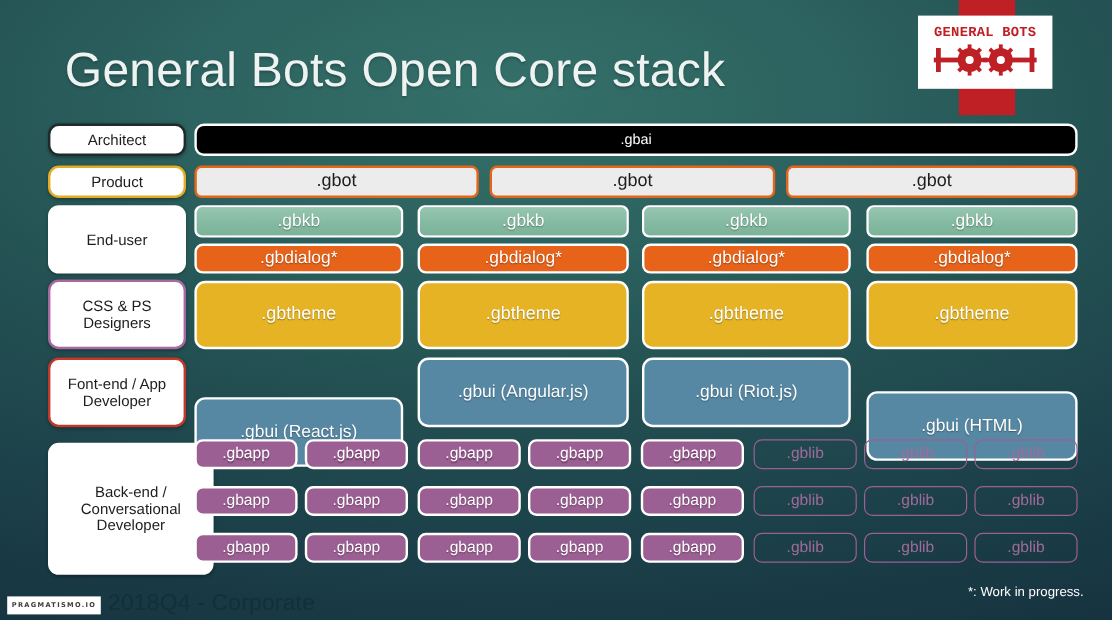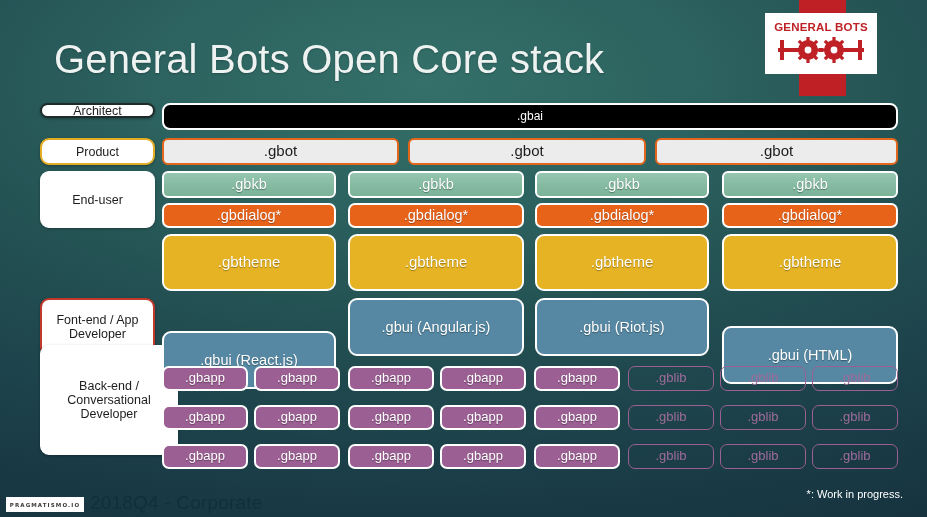--- a/index.html
+++ b/index.html
@@ -17,21 +17,21 @@
   #logo-stripe{
     position:absolute;left:799px;top:0;width:47px;height:96px;
     background:#bf2025;
   }
   #logo-card{
     position:absolute;left:765px;top:13px;width:112px;height:61px;
     background:#ffffff;display:flex;flex-direction:column;
     align-items:center;justify-content:center;gap:1px;
   }
   #logo-word{
-    font-family:Liberation Sans, sans-serif;
+    font-family:Liberation Mono, monospace;
     font-weight:bold;font-size:11.5px;letter-spacing:.2px;
     color:#bf2025;line-height:1;
   }
   #logo-mark{display:block;}
   
   #title{
     position:absolute;left:54px;top:37px;
     font-size:40px;font-weight:400;color:#eef3f2;
     letter-spacing:.2px;white-space:nowrap;
     text-shadow:0 1px 2px rgba(0,0,0,.22);
@@ -145,25 +145,26 @@
             <rect x="9" y="-1.6" width="4" height="3.2" transform="rotate(45)"></rect>
           </g>
           <circle cx="0" cy="0" r="3.4" fill="#ffffff"></circle>
         </g>
       </g>
     </svg>
   </div>
 
   <div id="title">General Bots Open Core stack</div>
 
-  <div class="box lbl b-dark" style="left:40px;top:103px;width:115px;height:15px;">Architect</div>
+  <div class="box lbl b-dark" style="left:40px;top:103px;width:115px;height:27px;">Architect</div>
   <div class="box lbl b-gold" style="left:40px;top:138px;width:115px;height:27px;">Product</div>
   <div class="box lbl b-white" style="left:40px;top:171px;width:115px;height:57px;">End-user</div>
+  <div class="box lbl b-purple" style="left:40px;top:233px;width:115px;height:58px;">CSS &amp; PS Designers</div>
   <div class="box lbl b-red" style="left:40px;top:298px;width:115px;height:58px;">Font-end / App Developer</div>
-  <div class="box lbl b-white" style="left:40px;top:345px;width:138px;height:110px;">Back-end  / Conversational Developer</div>
+  <div class="box lbl b-white" style="left:40px;top:369px;width:138px;height:110px;">Back-end  / Conversational Developer</div>
 
   <div class="box gbai" style="left:162px;top:103px;width:736px;height:27px;">.gbai</div>
 
   <div class="box gbot" style="left:162px;top:138px;width:237px;height:27px;">.gbot</div>
   <div class="box gbot" style="left:408px;top:138px;width:238px;height:27px;">.gbot</div>
   <div class="box gbot" style="left:655px;top:138px;width:243px;height:27px;">.gbot</div>
 
   <div class="box gbkb" style="left:162px;top:171px;width:174px;height:27px;">.gbkb</div>
   <div class="box gbkb" style="left:348px;top:171px;width:176px;height:27px;">.gbkb</div>
   <div class="box gbkb" style="left:535px;top:171px;width:174px;height:27px;">.gbkb</div>

